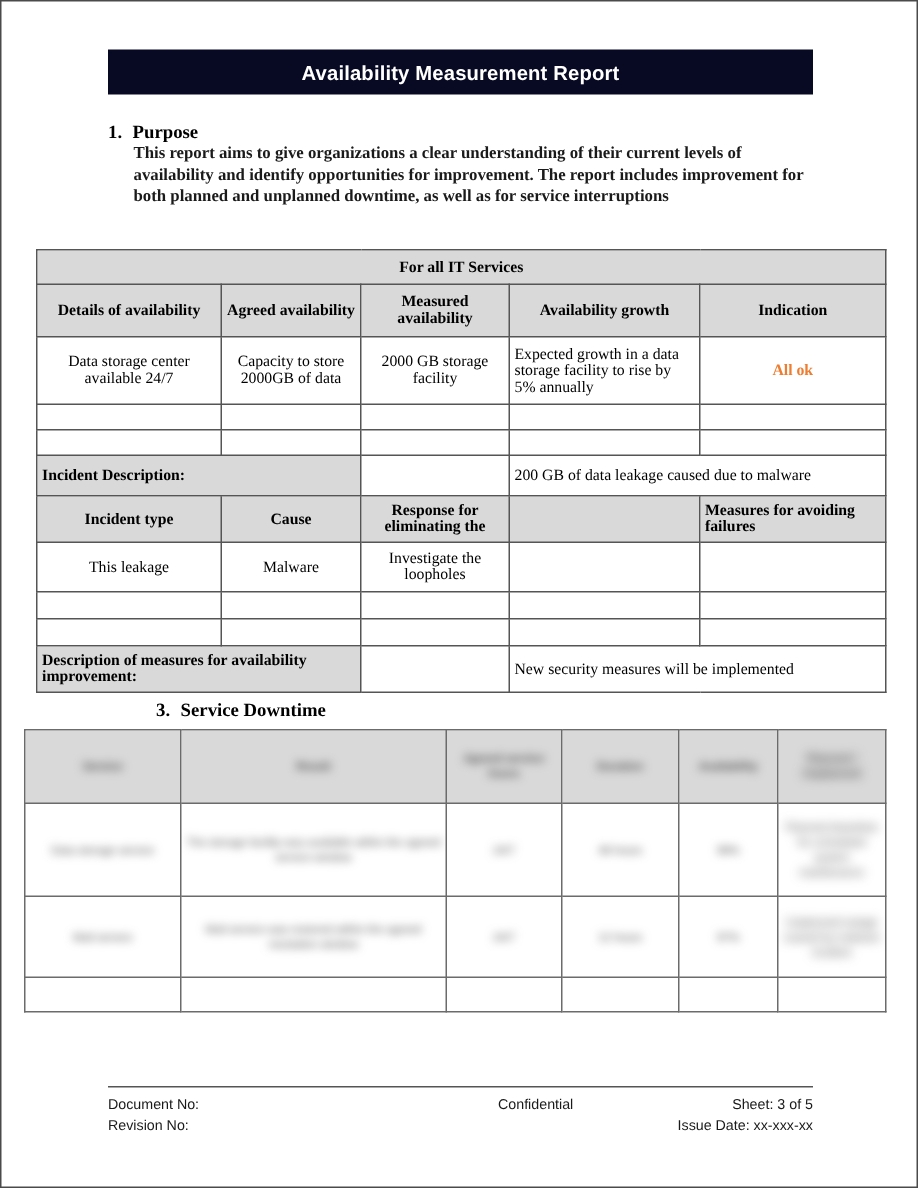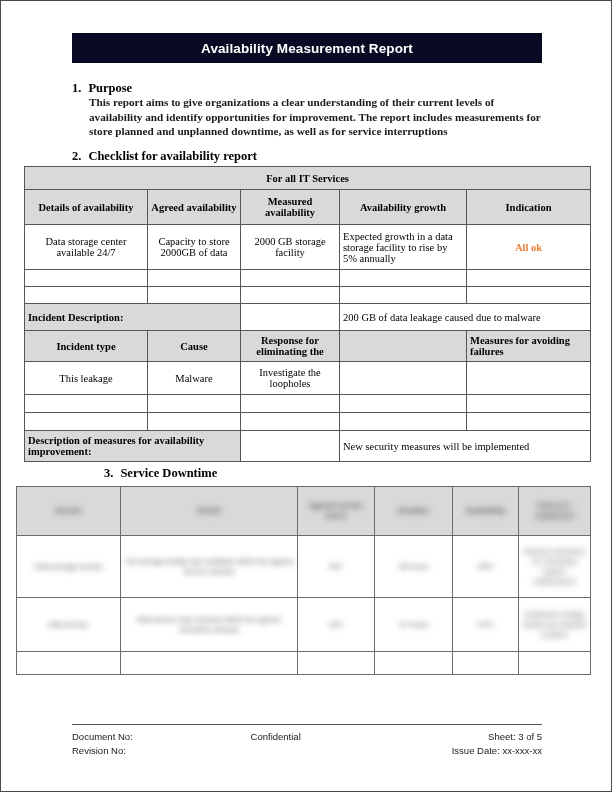--- a/index.html
+++ b/index.html
@@ -143,40 +143,37 @@
     font-family: "Liberation Sans", "DejaVu Sans", sans-serif;
     font-size: 9.5px;
     color: #1a1a1a;
   }
   .footer-row {
     display: flex;
     width: 100%;
     line-height: 14px;
   }
   .f-left  { width: 38%; text-align: left; }
-  .f-mid   { width: 28%; text-align: left; }
+  .f-mid   { width: 28%; text-align: right; }
   .f-right { width: 34%; text-align: right; }
 </style>
 </head>
 <body>
 
 <div class="page">
 
   <div class="title-bar">
     <span class="title-text">Availability Measurement Report</span>
   </div>
 
   <div class="section-head" id="sec-purpose">
     <span class="num">1.</span><span>Purpose</span>
   </div>
-  <div class="purpose-body">This report aims to give organizations a clear understanding of their current levels of availability and identify opportunities for improvement. The report includes measurements for store planned and unplanned downtime, as well as for service interruptions</div>
-
-  <div class="section-head" id="sec-checklist">
-    <span class="num">2.</span><span>Checklist for availability report</span>
-  </div>
+  <div class="purpose-body">This report aims to give organizations a clear understanding of their current levels of availability and identify opportunities for improvement. The report includes improvement for both planned and unplanned downtime, as well as for service interruptions</div>
+
 
   <table class="doc-table" id="checklist-table">
     <colgroup>
       <col style="width:123px">
       <col style="width:93px">
       <col style="width:99px">
       <col style="width:127px">
       <col style="width:124px">
     </colgroup>
     <tbody>

